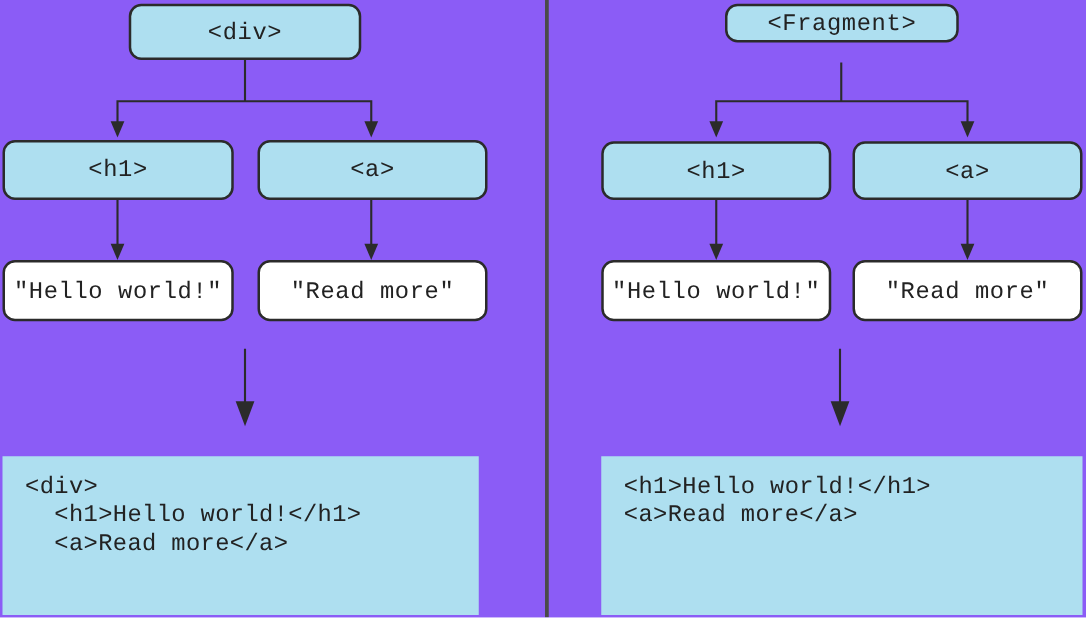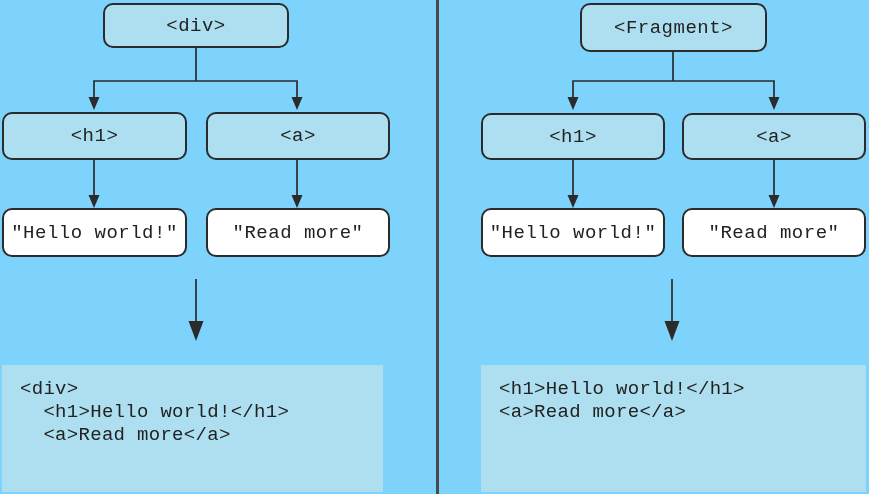--- a/index.html
+++ b/index.html
@@ -4,21 +4,21 @@
 <style>
   html, body {
     margin: 0;
     padding: 0;
     background: #ffffff;
   }
   .canvas {
     position: relative;
     width: 869px;
     height: 494px;
-    background: #7dd3fc;
+    background: #8b5cf6;
     overflow: hidden;
     font-family: "Liberation Mono", "DejaVu Sans Mono", monospace;
     color: #222222;
   }
   .connector-svg {
     position: absolute;
     left: 0;
     top: 0;
     width: 869px;
     height: 494px;
@@ -127,21 +127,21 @@
     <div class="codeblock" style="left:2px; top:365px; width:381px; height:127px">
       <div class="code-line">&lt;div&gt;</div>
       <div class="code-line">  &lt;h1&gt;Hello world!&lt;/h1&gt;</div>
       <div class="code-line">  &lt;a&gt;Read more&lt;/a&gt;</div>
     </div>
   </section>
 
   <div class="divider" style="left:436px"></div>
 
   <section>
-    <div class="node" style="left:580px; top:3px; width:187px; height:49px">
+    <div class="node" style="left:580px; top:3px; width:187px; height:31px">
       <span>&lt;Fragment&gt;</span>
     </div>
     <div class="node" style="left:481px; top:113px; width:184px; height:47px">
       <span>&lt;h1&gt;</span>
     </div>
     <div class="node" style="left:682px; top:113px; width:184px; height:47px">
       <span>&lt;a&gt;</span>
     </div>
     <div class="textnode" style="left:481px; top:208px; width:184px; height:49px">
       <span>"Hello world!"</span>

